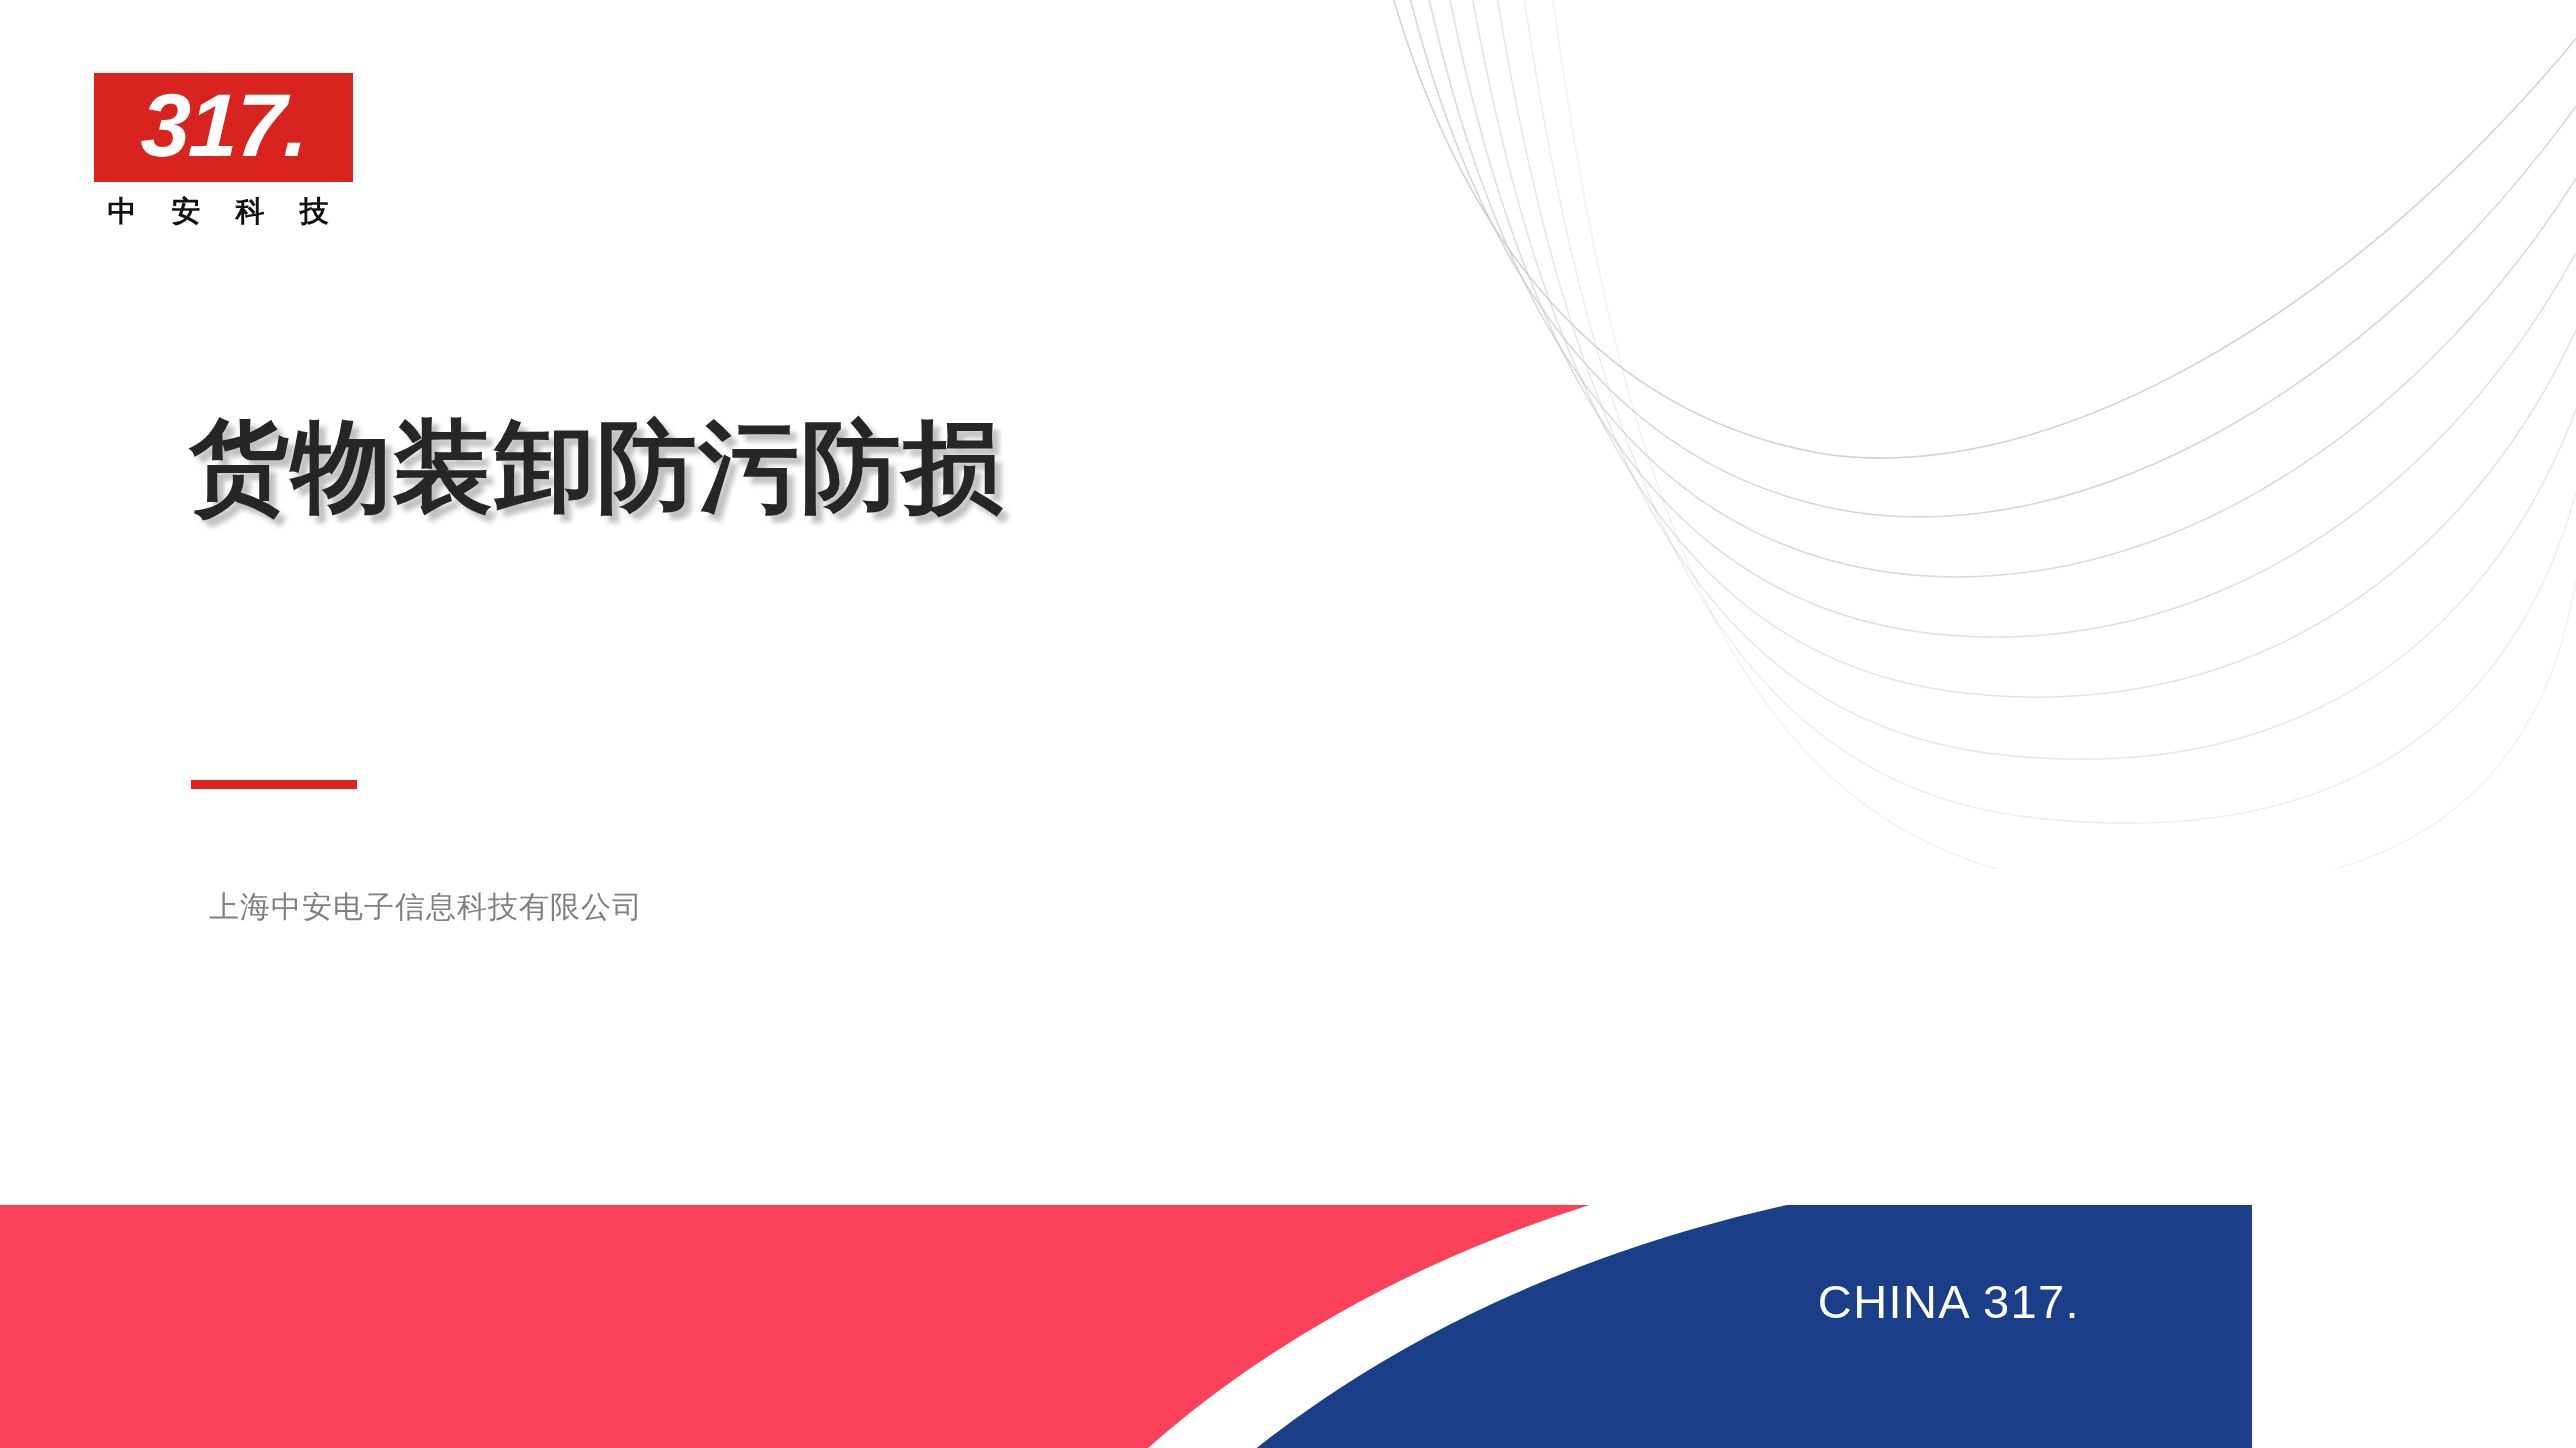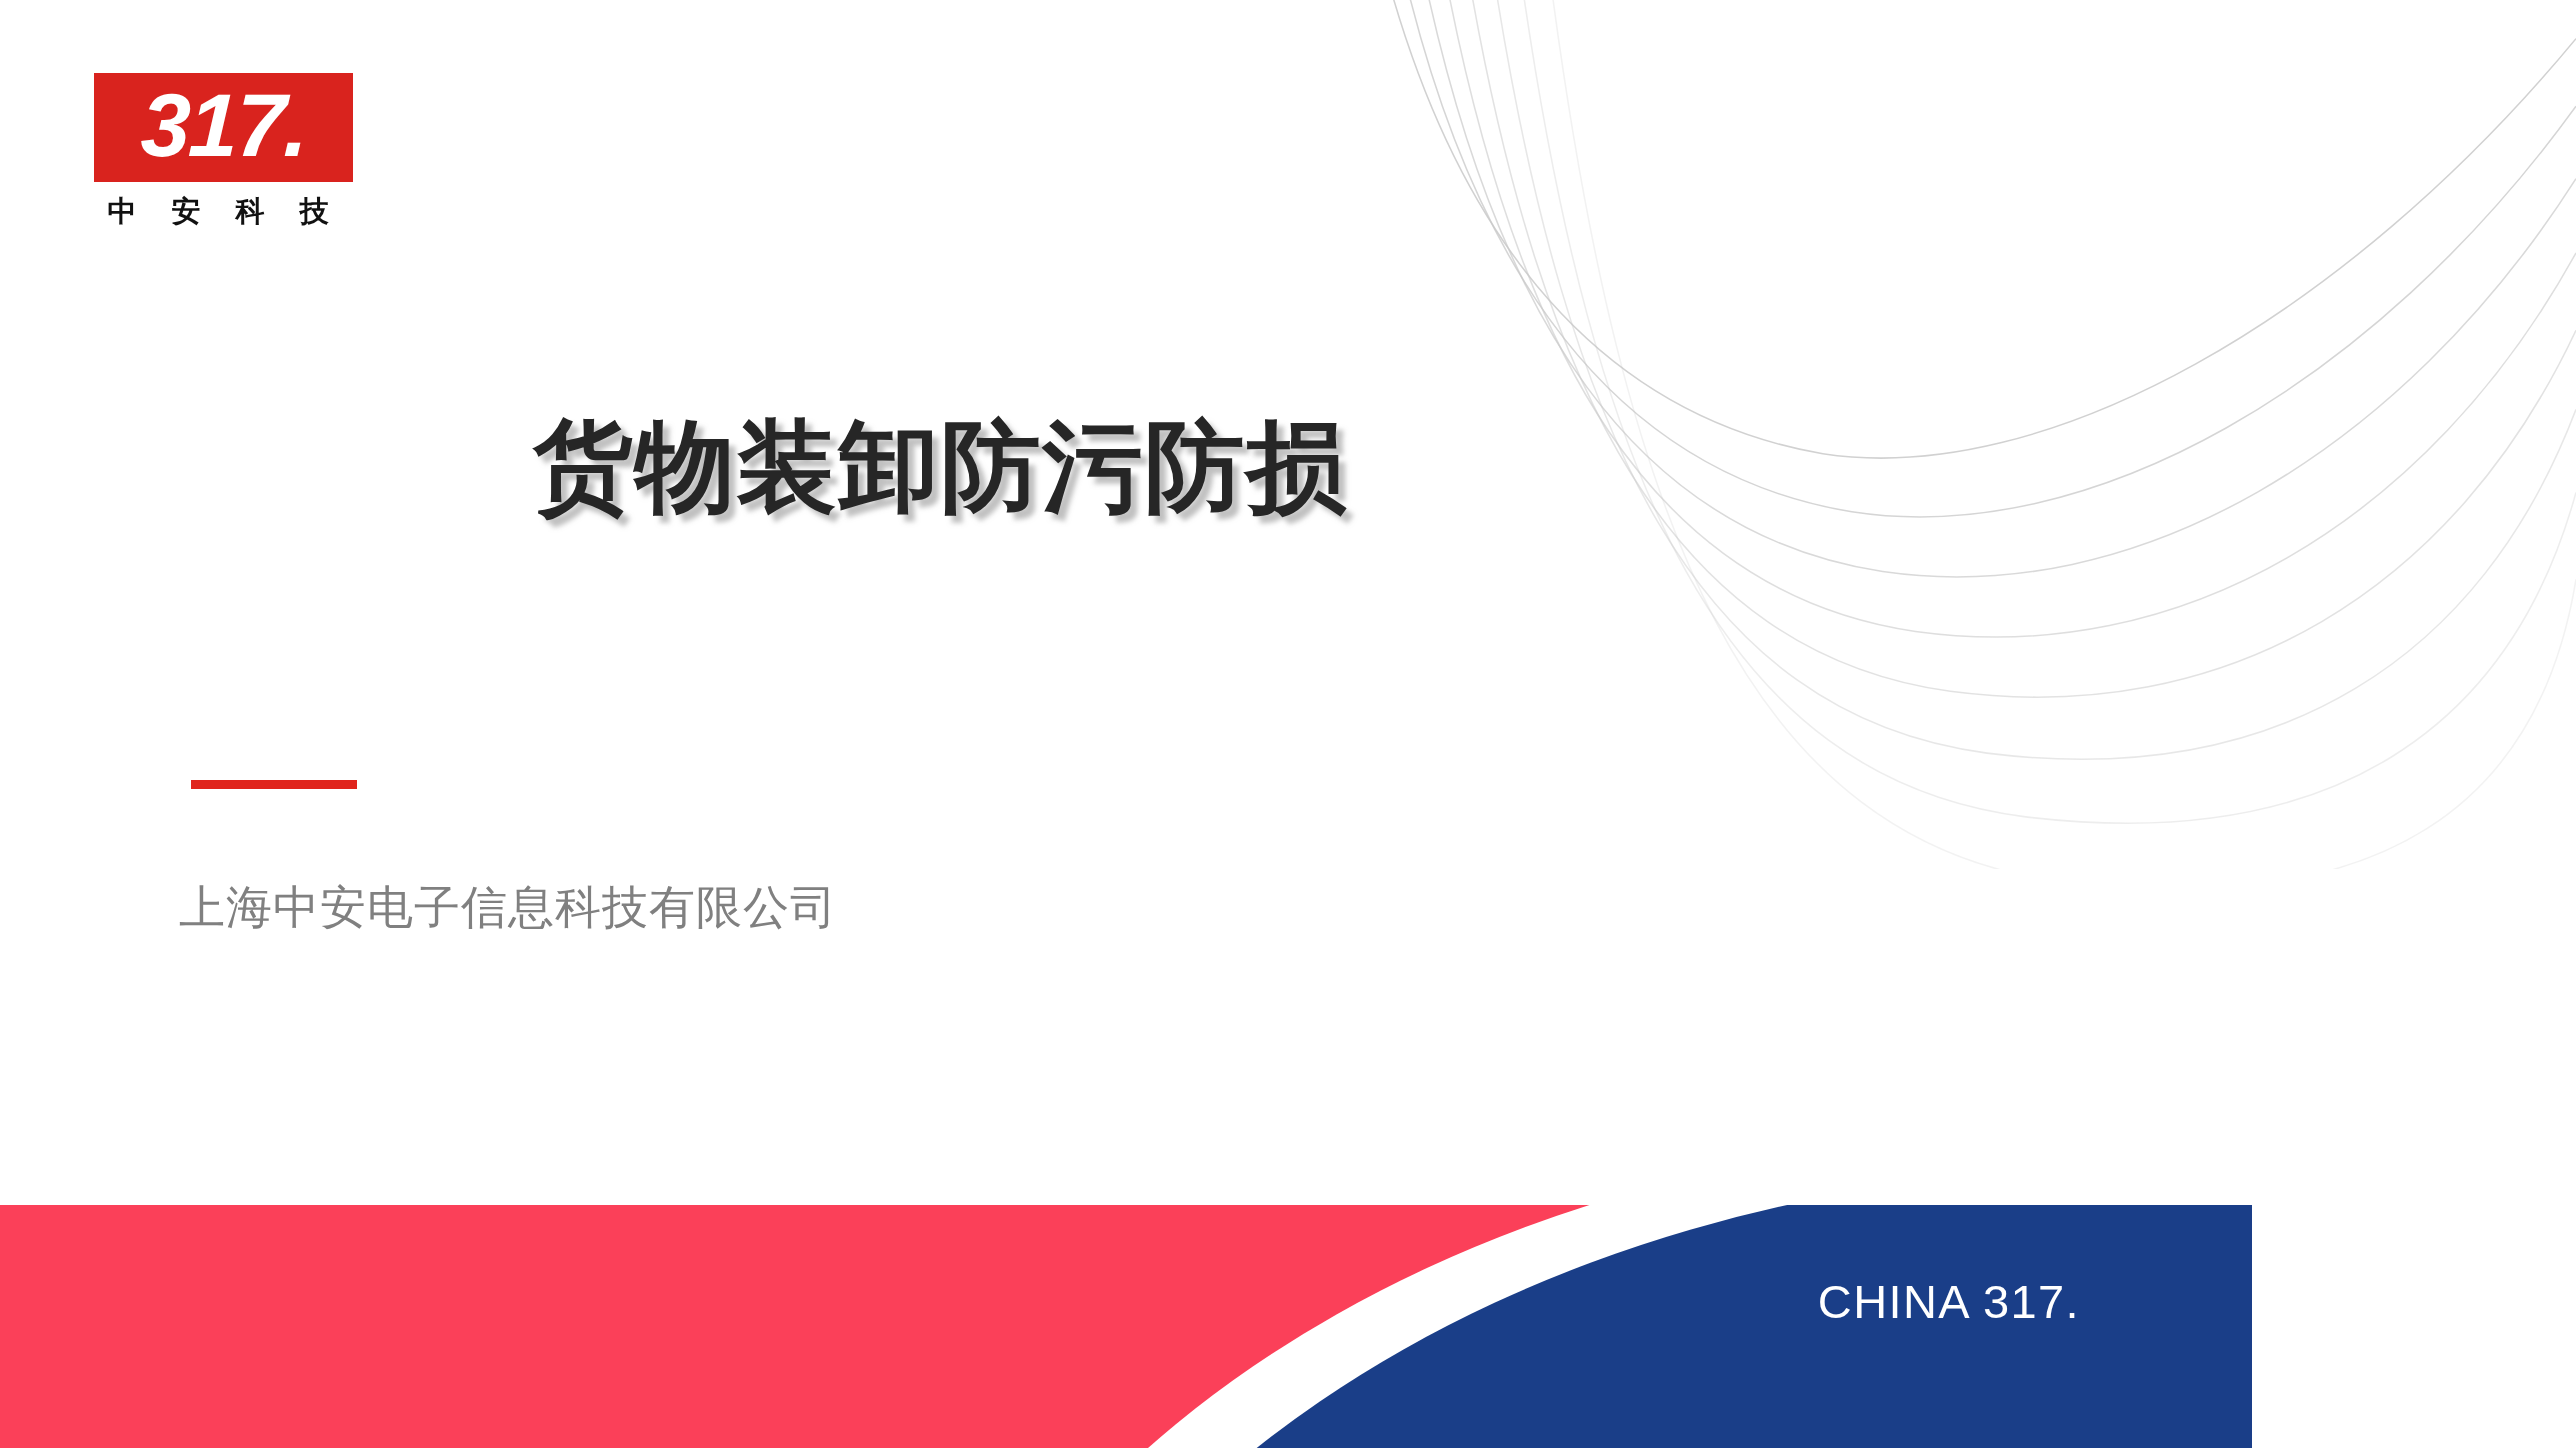--- a/index.html
+++ b/index.html
@@ -79,41 +79,40 @@
   .headline-line {
     font-family: "Liberation Sans", sans-serif;
     font-weight: bold;
     font-size: 100px;
     line-height: 120px;
     color: #262626;
     letter-spacing: 1.9px;
     white-space: nowrap;
     text-shadow: 6.8px 6.8px 5.8px rgba(140,140,140,0.55);
     margin: 0 0 41px 0;
-    text-align: right;
   }
   .headline-line:last-child { margin-bottom: 0; }
 
   
   #title-rule {
     position: absolute;
     left: 191px;
     top: 780px;
     width: 166px;
     height: 8.7px;
     background: #E0241C;
   }
 
   
   #company {
     position: absolute;
-    left: 179px;
+    left: 209px;
     top: 879px;
     font-family: "Liberation Sans", sans-serif;
-    font-size: 46px;
+    font-size: 30px;
     line-height: 56px;
     color: #808080;
     letter-spacing: 1px;
     white-space: nowrap;
   }
 
   
   #footer {
     position: absolute;
     left: 0;

